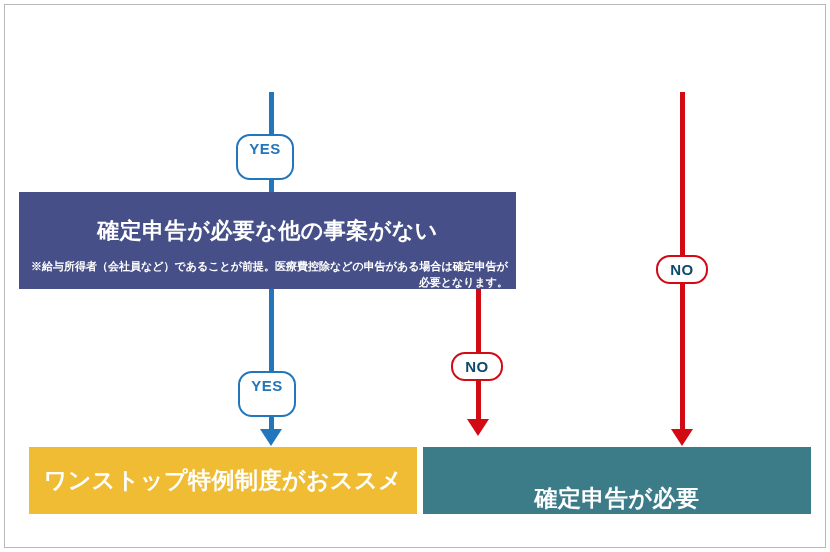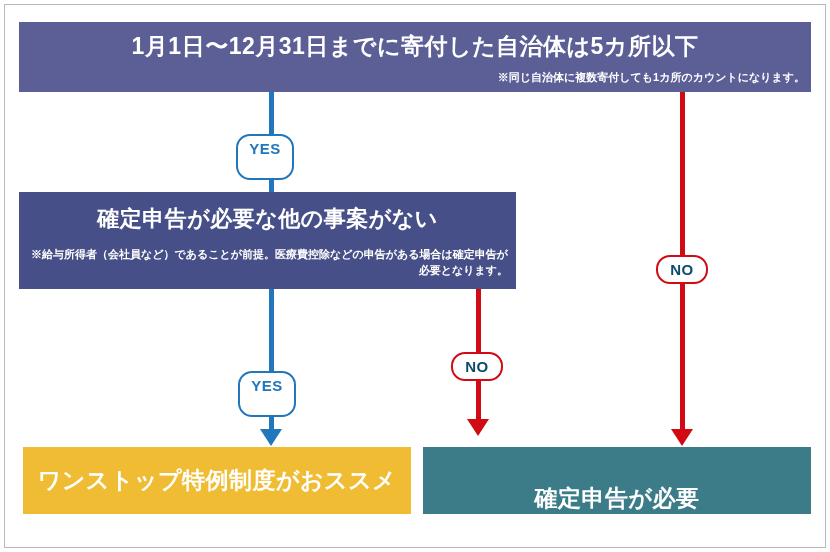--- a/index.html
+++ b/index.html
@@ -61,29 +61,29 @@
 
   #box-q2 {
     left: 19px;
     top: 192px;
     width: 497px;
     height: 97px;
     background: #464f87;
   }
   #box-q2 .box-title {
     font-size: 22px;
-    padding-top: 12px;
+    padding-top: 24px;
   }
   #box-q2 .box-note {
     text-align: right;
     padding: 13px 8px 0 8px;
   }
 
   #box-result-onestop {
-    left: 23px;
+    left: 29px;
     top: 447px;
     width: 388px;
     height: 67px;
     background: #efbc34;
   }
   #box-result-onestop .box-title {
     font-size: 23px;
     padding-top: 18px;
   }
 
@@ -167,24 +167,20 @@
   #pill-no-1   { left: 451px; top: 352px; }
   #pill-no-2   { left: 656px; top: 255px; }
 </style>
 </head>
 <body>
 
 <div id="canvas">
 
   <div class="frame"></div>
 
-  <div class="box" id="box-q1">
-    <div class="box-title">1月1日〜12月31日までに寄付した自治体は5カ所以下</div>
-    <div class="box-note">※同じ自治体に複数寄付しても1カ所のカウントになります。</div>
-  </div>
 
   <div class="arrow blue" id="arrow-q1-q2">
     <div class="arrow-line"></div>
   </div>
   <div class="pill yes" id="pill-yes-1">YES</div>
 
   <div class="box" id="box-q2">
     <div class="box-title">確定申告が必要な他の事案がない</div>
     <div class="box-note">※給与所得者（会社員など）であることが前提。医療費控除などの申告がある場合は確定申告が必要となります。</div>
   </div>

